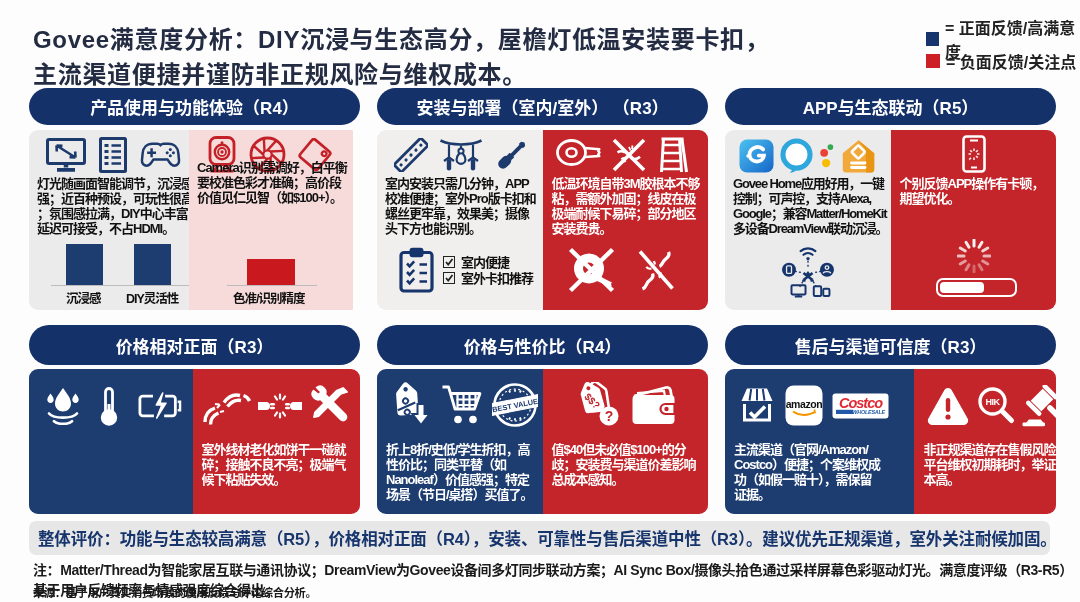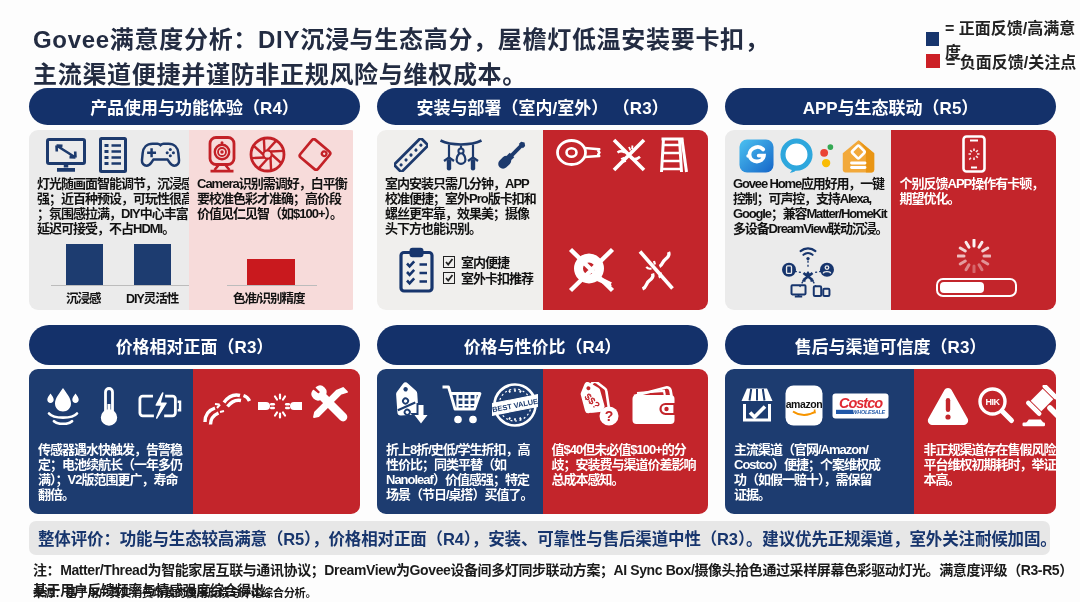--- a/index.html
+++ b/index.html
@@ -105,21 +105,21 @@
           </g>
           <circle cx="18.5" cy="18.5" r="4.2" stroke-width="2.2"></circle>
         </svg>
         <svg width="34" height="33" viewBox="0 0 34 33" fill="none" stroke="currentColor">
           <g transform="rotate(40 17 16.5)">
             <rect x="5.5" y="5" width="23" height="23" rx="2.5" stroke-width="2.7"></rect>
             <circle cx="23.5" cy="10" r="2.3" stroke-width="2.2"></circle>
           </g>
         </svg>
       </div>
-      <div class="txt" style="left:8px;top:46px;">Camera识别需调好，白平衡<br>要校准色彩才准确；高价段<br>价值见仁见智（如$100+）。</div>
+      <div class="txt" style="left:8px;top:30px;">Camera识别需调好，白平衡<br>要校准色彩才准确；高价段<br>价值见仁见智（如$100+）。</div>
       <div style="position:absolute;left:58px;top:129px;width:48px;height:26px;background:#c9191e"></div>
       <div class="axis" style="left:38px;top:155px;width:90px;"></div>
       <div class="barlabel" style="left:44px;top:158px;">色准/识别精度</div>
     </div>
   </div>
 </div>
 
 <div class="panel r1" style="left:377px;top:87.5px;">
   <div class="ph">安装与部署（室内/室外） （R3）</div>
   <div class="pc">
@@ -192,20 +192,21 @@
           <path d="M19 11 l1.5 3.5 M22.5 9.5 l-0.5 3.5 M14.5 21.5 l-3.5 1.5 M13 26 l3 -1" stroke-width="1.8"></path>
           <path d="M4 4 L34 34 M34 4 L4 34" stroke-width="3.6"></path>
         </svg>
         <svg width="31" height="38" viewBox="0 0 31 38" fill="none" stroke="currentColor">
           <path d="M6.5 2.5 L4.5 36 M22.5 2.5 L24.5 36" stroke-width="3"></path>
           <path d="M6 9 h17 M5.7 17 h17.6 M5.4 25 h18.2 M5 33 h19" stroke-width="2.6"></path>
           <path d="M25 3.5 l4.5 32.5" stroke-width="3"></path>
           <path d="M4.5 3 h22" stroke-width="3"></path>
         </svg>
       </div>
+      <div class="txt wtxt" style="left:9px;top:46px;">低温环境自带3M胶根本不够<br>粘，需额外加固；线皮在极<br>极端耐候下易碎；部分地区<br>安装费贵。</div>
       <div class="icons" id="p2rb" style="left:24px;top:117px;height:46px;gap:17px;color:#fff;">
         <svg width="51" height="46" viewBox="0 0 51 46" fill="none" stroke="currentColor">
           <circle cx="22" cy="21.5" r="10.5" stroke-width="9"></circle>
           <path d="M30 28 L45 35.5 l-1.1 1.5 0.8 1.8 -1.4 1.3 -14.5 -6.6 Z" fill="currentColor" stroke="none"></path>
           <path d="M3.5 2.5 L45.5 43.5 M45.5 2.5 L3.5 43.5" stroke-width="4.4"></path>
         </svg>
         <svg width="42" height="46" viewBox="0 0 42 46" fill="none" stroke="currentColor">
           <path d="M5 4.5 L37.5 41.5" stroke-width="3.6"></path>
           <path d="M7.5 42 c4.5 -1.8 3.2 -6 6.8 -8.4 c2.8 -1.8 4.2 -4.4 3.3 -7.1" stroke-width="3.3"></path>
           <path d="M24.5 19.5 c3.2 -1.4 2.6 -5 5.8 -7.2 c2.8 -2 4.4 -4.6 3.2 -7.3" stroke-width="3.3"></path>
@@ -344,21 +345,20 @@
           <circle cx="10" cy="32.5" r="7" fill="currentColor" stroke-width="2.4"></circle>
           <path d="M10 19 v8.5" stroke-width="3"></path>
         </svg>
         <svg width="45" height="28" viewBox="0 0 48 30" fill="none" stroke="currentColor">
           <path d="M17 4.5 H6 a3 3 0 0 0 -3 3 v15 a3 3 0 0 0 3 3 h12" stroke-width="3"></path>
           <path d="M30 4.5 h8 a3 3 0 0 1 3 3 v15 a3 3 0 0 1 -3 3 h-9" stroke-width="3"></path>
           <path d="M43.5 10.5 h2.5 v9 h-2.5" stroke-width="2.6"></path>
           <path d="M27.5 1 l-7 13 h6 l-5.5 14 10 -16 h-6.5 Z" fill="currentColor" stroke-width="1.6" stroke-linejoin="round"></path>
         </svg>
       </div>
-      <div class="txt wtxt" style="left:9px;top:73px;">传感器遇水快触发，告警稳<br>定；电池续航长（一年多仍<br>满）；V2版范围更广，寿命<br>翻倍。</div>
     </div>
     <div class="half red" style="width:167.5px;">
       <div class="icons" id="p4ri" style="left:9px;top:17px;height:40px;gap:5px;color:#fff;">
         <svg width="50" height="40" viewBox="0 0 50 40" fill="none" stroke="currentColor">
           <path d="M3 36 c0 -7 4 -12 10 -14" stroke-width="3.4"></path>
           <path d="M8.5 38.5 c0 -5.5 3.5 -9.5 8 -11.5" stroke-width="3.4"></path>
           <path d="M22 16.5 c4 -5.5 10 -8.5 16 -7" stroke-width="3.4"></path>
           <path d="M25.5 20.5 c3.5 -4.5 8.5 -7 13.5 -6" stroke-width="3.4"></path>
           <path d="M41.5 9.5 c3 1 5 3 6 5.5" stroke-width="3.4"></path>
           <path d="M15 22 l3 -3.5 M18 26 l4 -1 M13 18 l4.5 0.5" stroke-width="2"></path>
@@ -374,20 +374,21 @@
           </g>
           <g stroke-width="2.2" stroke-linecap="round">
             <path d="M23 6.5 v4 M23 25.5 v4 M18 8.5 l2 3 M28 8.5 l-2 3 M18 27.5 l2 -3 M28 27.5 l-2 -3"></path>
           </g>
         </svg>
         <svg width="42" height="42" viewBox="0 0 42 42" fill="none" stroke="currentColor">
           <path d="M35 3 l4 4 -6.5 2 -22 22 -4.5 1 1 -4.5 22 -22 Z" fill="currentColor" stroke-width="1.8" stroke-linejoin="round"></path>
           <path d="M5.5 5.5 c-2 2.5 -1.5 5.5 0.5 7.5 c1.8 1.8 4.2 2.3 6.3 1.3 l20.2 20.2 c1.5 1.5 3.8 1.5 5 0 c1.2 -1.5 1.2 -3.5 0 -5 L17.3 9.3 c1 -2.1 0.5 -4.5 -1.3 -6.3 c-2 -2 -5 -2.5 -7.5 -0.5 l4.5 4.5 -2.5 2.5 Z" fill="currentColor" stroke-width="1.6" stroke-linejoin="round"></path>
         </svg>
       </div>
+      <div class="txt wtxt" style="left:9px;top:73px;">室外线材老化如饼干一碰就<br>碎；接触不良不亮；极端气<br>候下粘贴失效。</div>
     </div>
   </div>
 </div>
 
 <div class="panel r2" style="left:377px;top:325px;">
   <div class="ph">价格与性价比（R4）</div>
   <div class="pc">
     <div class="half blue" style="width:165.5px;">
       <div class="icons" id="p5li" style="left:9px;top:14px;height:44px;gap:9px;color:#fff;">
         <svg width="46" height="46" viewBox="0 0 46 46">

